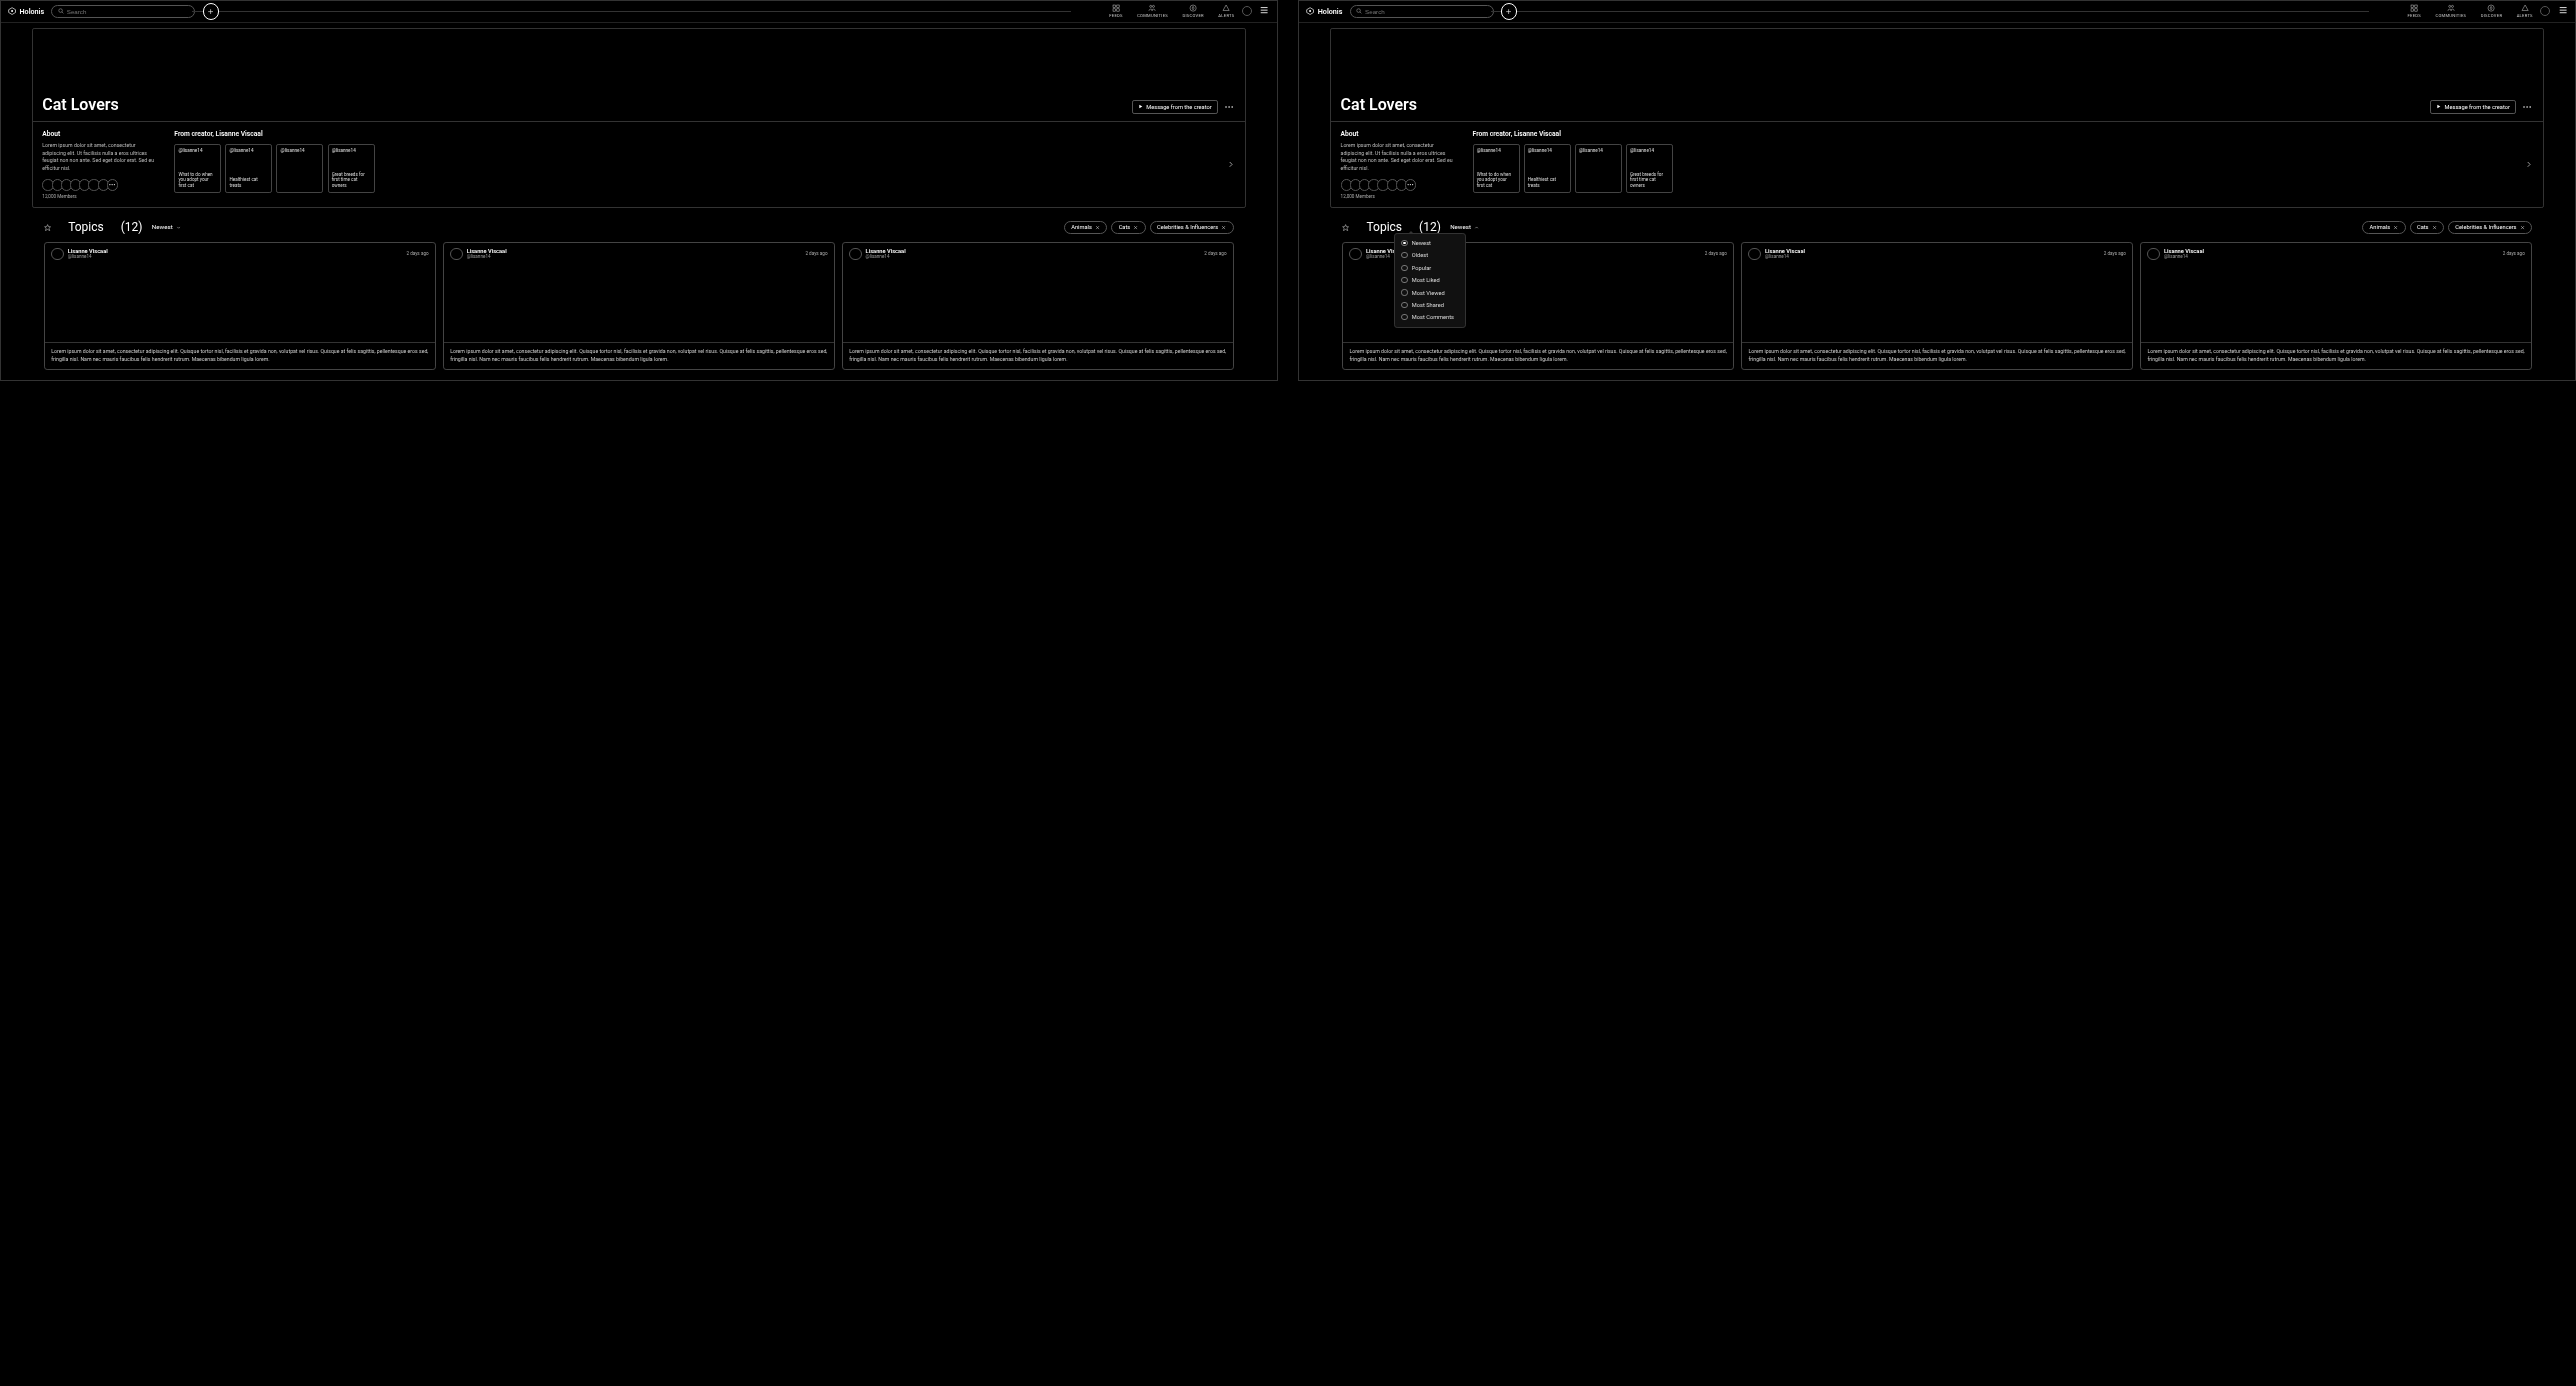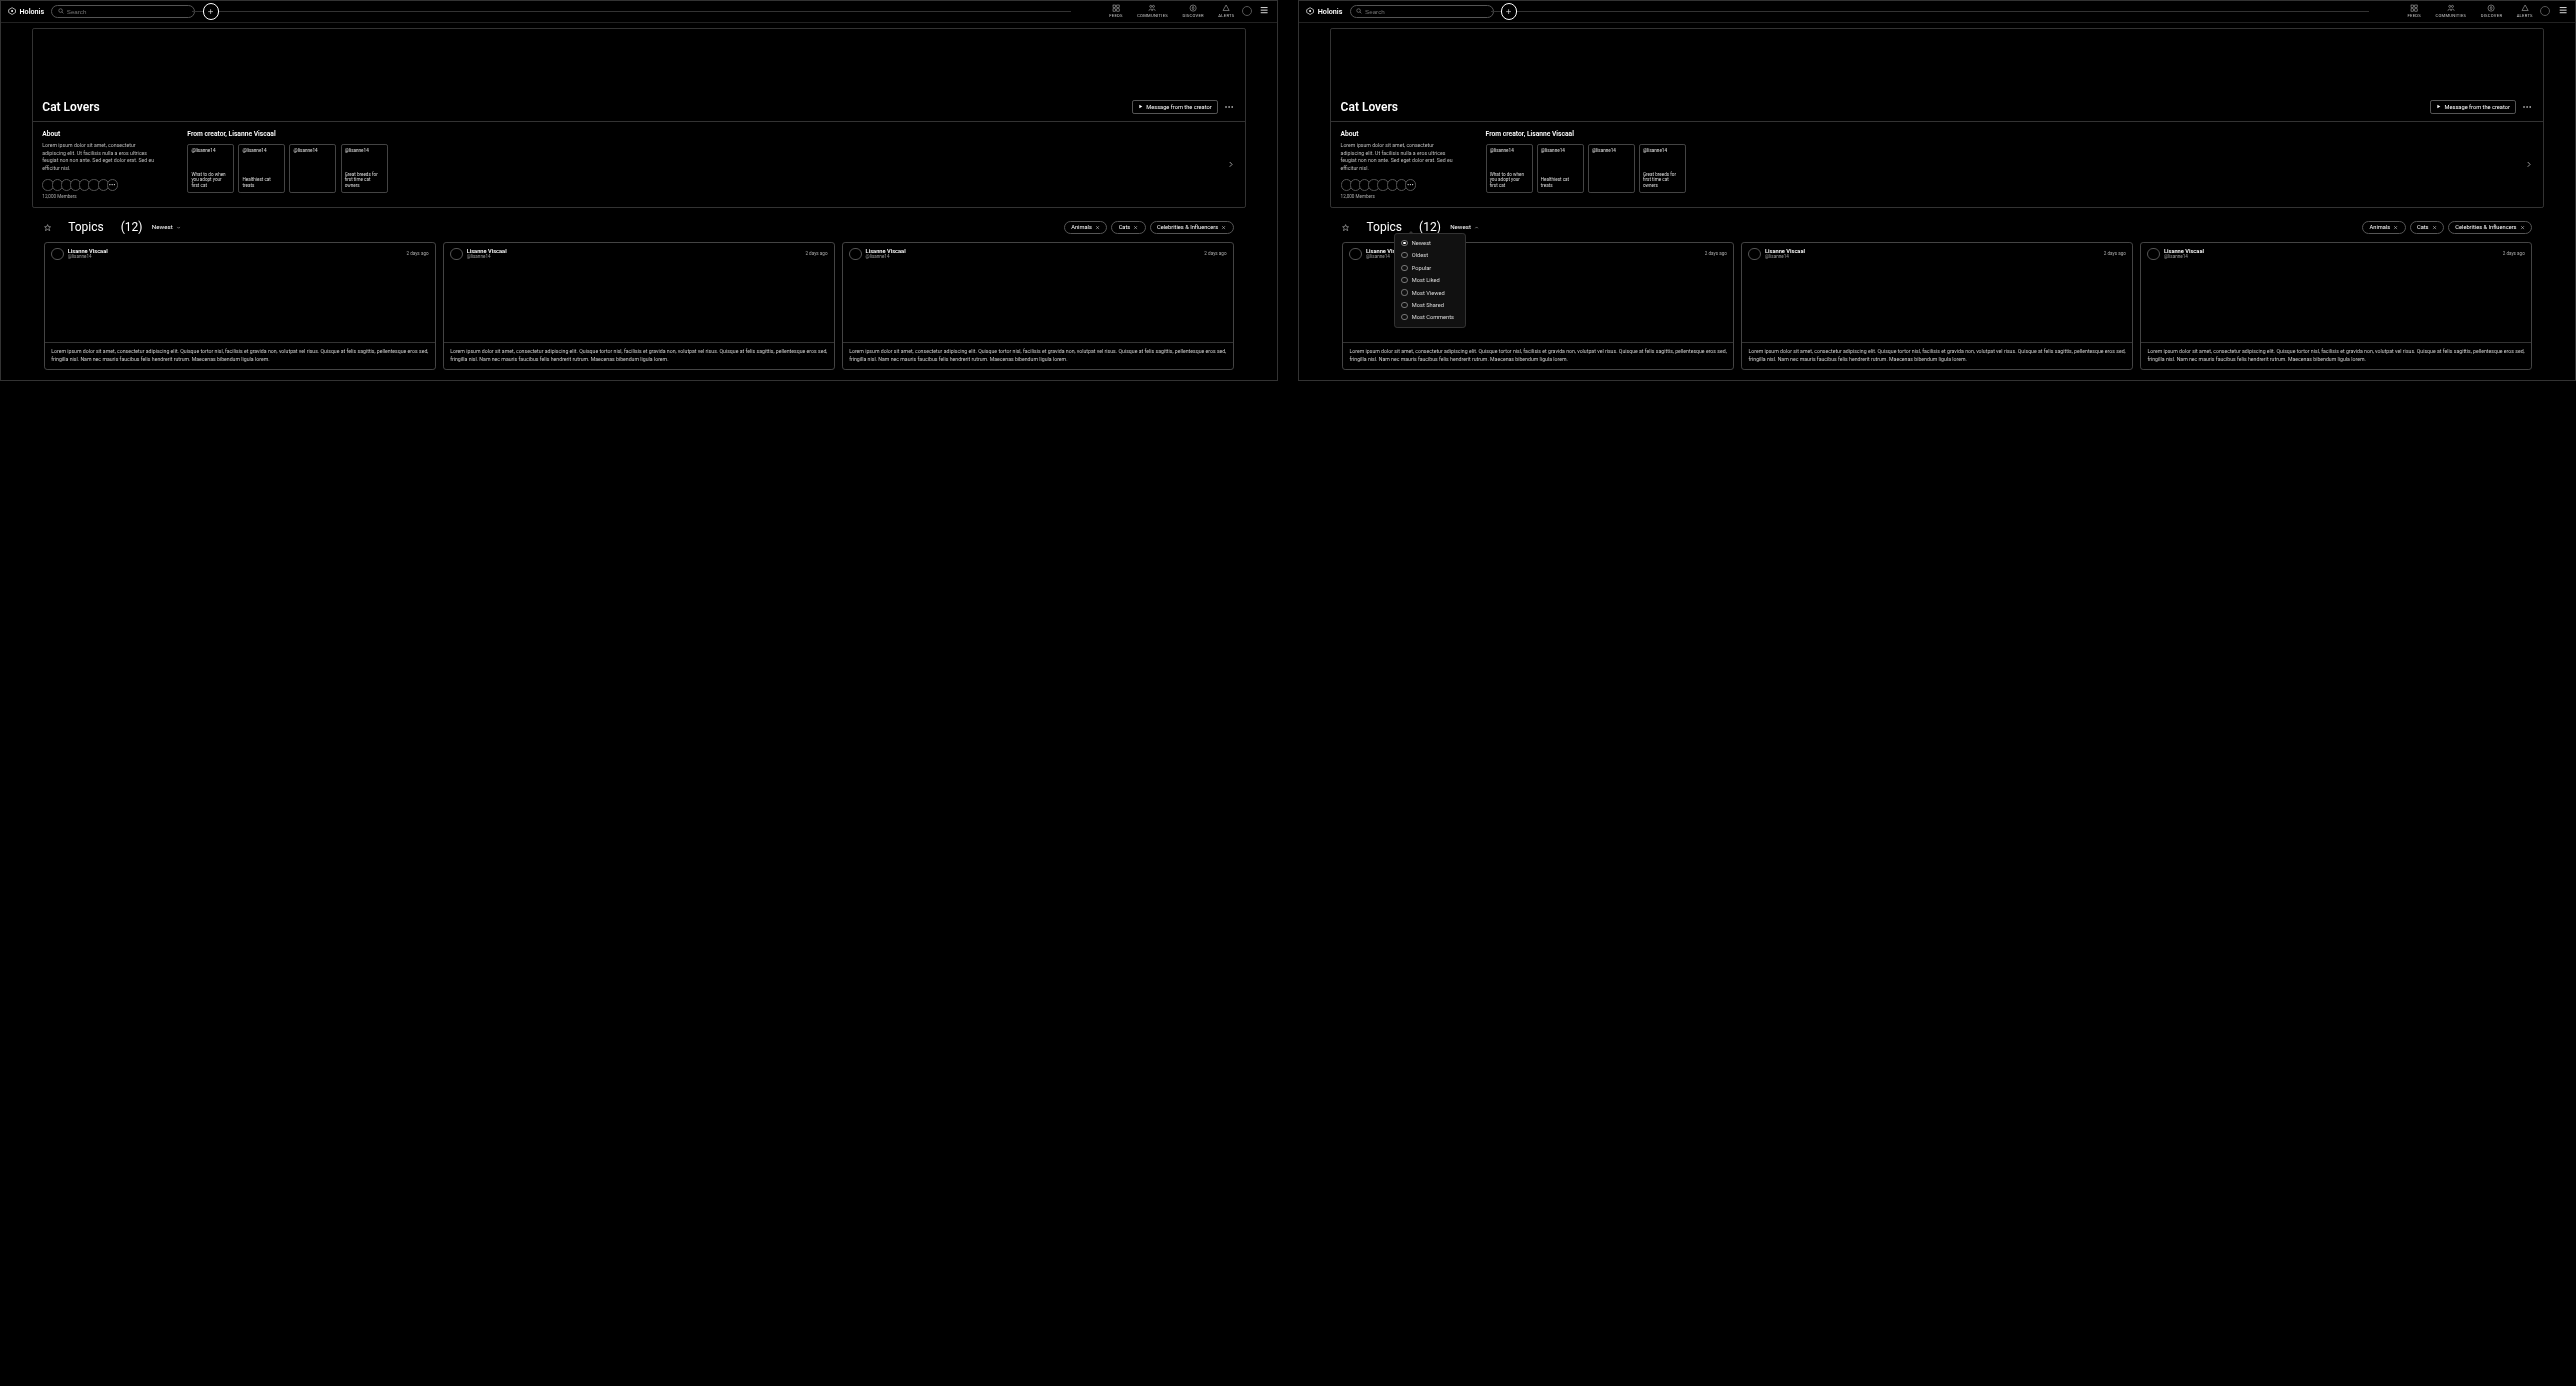--- a/index.html
+++ b/index.html
@@ -102,35 +102,35 @@
   }
   .hero-banner {
     height: 93px;
     position: relative;
     display: flex;
     align-items: flex-end;
     justify-content: space-between;
     padding: 7.2px 9.3px;
     border-bottom: 0.5px solid #333;
   }
-  .hero-title { font-size: 12px; font-weight: 600; }
+  .hero-title { font-size: 16px; font-weight: 600; }
   .hero-actions { display: flex; align-items: center; gap: 5.2px; }
   .msg-btn {
     border: 0.5px solid #555;
     border-radius: 2.1px;
     padding: 2.6px 5.2px;
     font-size: 5.7px;
     display: flex; align-items: center; gap: 3.1px;
     background: #000;
   }
   .dots-btn { display:flex; align-items:center; justify-content:center; width:12.4px; height:12.4px; }
   .hero-body {
     display: flex;
     padding: 8.2px 9.3px;
-    gap: 32px;
+    gap: 19px;
     position: relative;
   }
   .about { flex: 0 0 113px; }
   .about h3 { font-size: 6.7px; font-weight: 600; margin-bottom: 4.1px; }
   .about p { font-size: 5.2px; color: #bbb; line-height: 1.45; }
   .members-row { margin-top: 7.2px; display: flex; align-items: center; }
   .members-row .circle {
     width: 11.3px; height: 11.3px; border: 0.5px solid #555; border-radius: 50%;
     margin-left: -2.1px; background: #000;
   }

